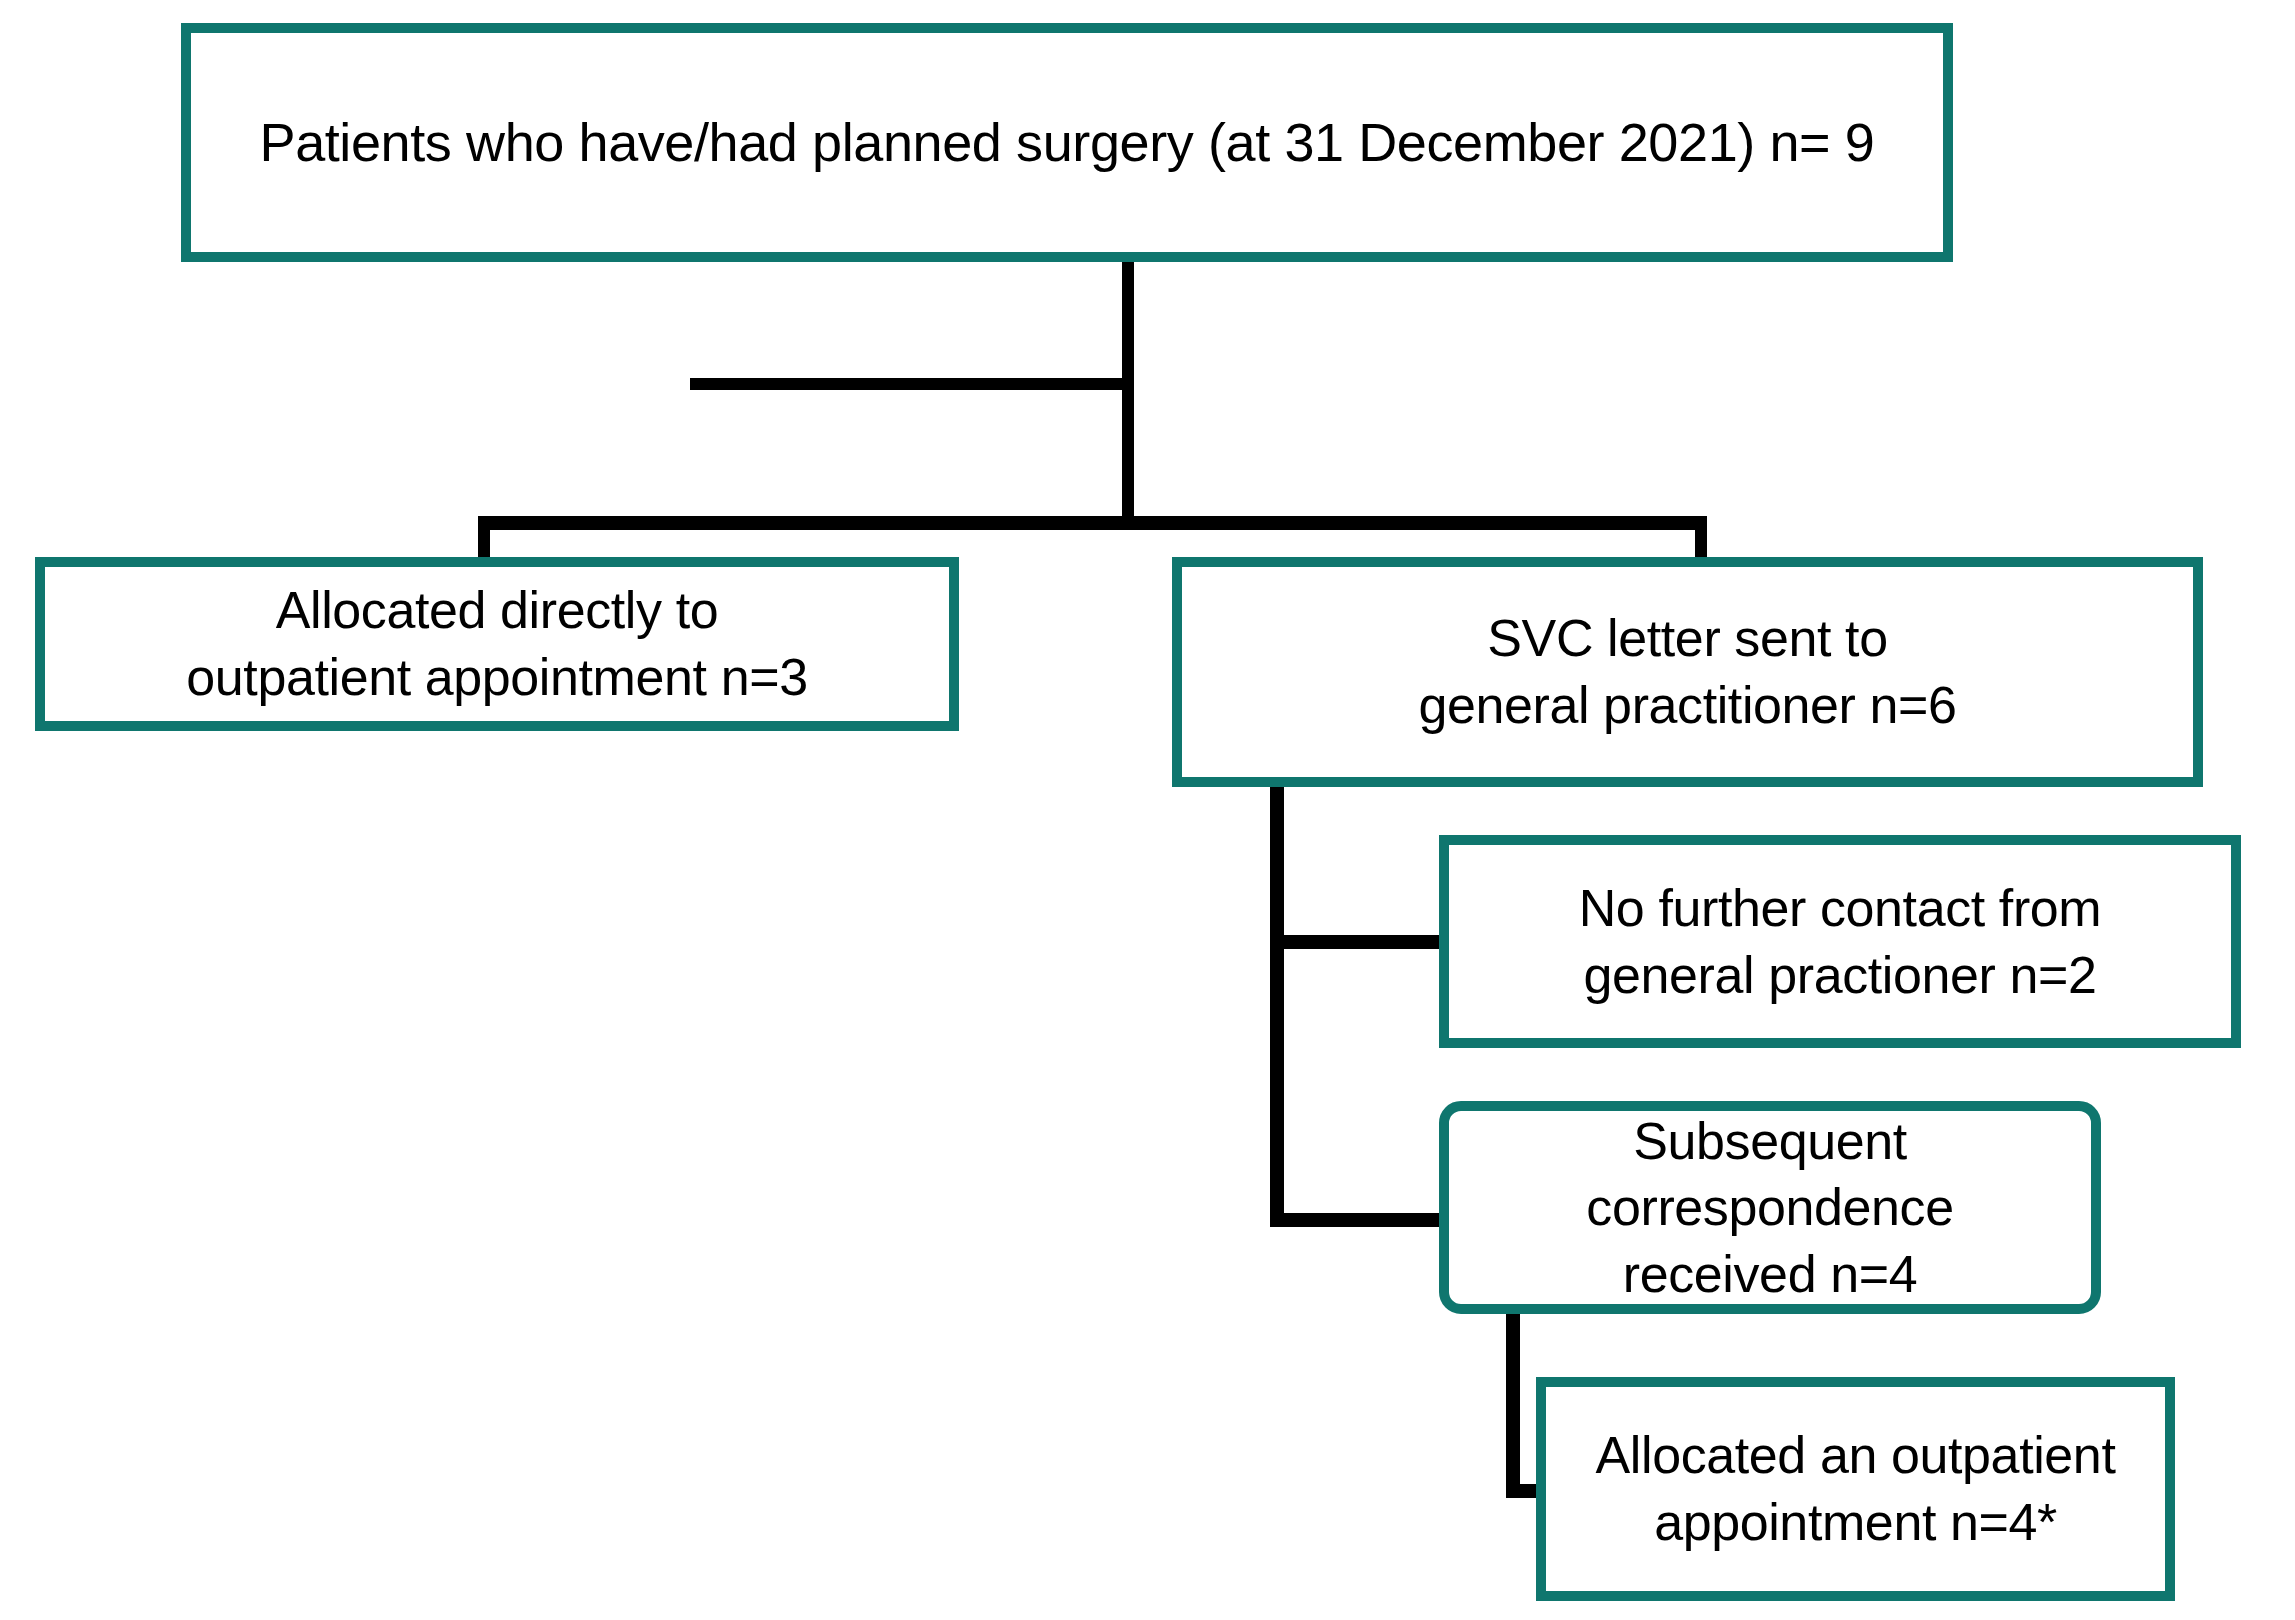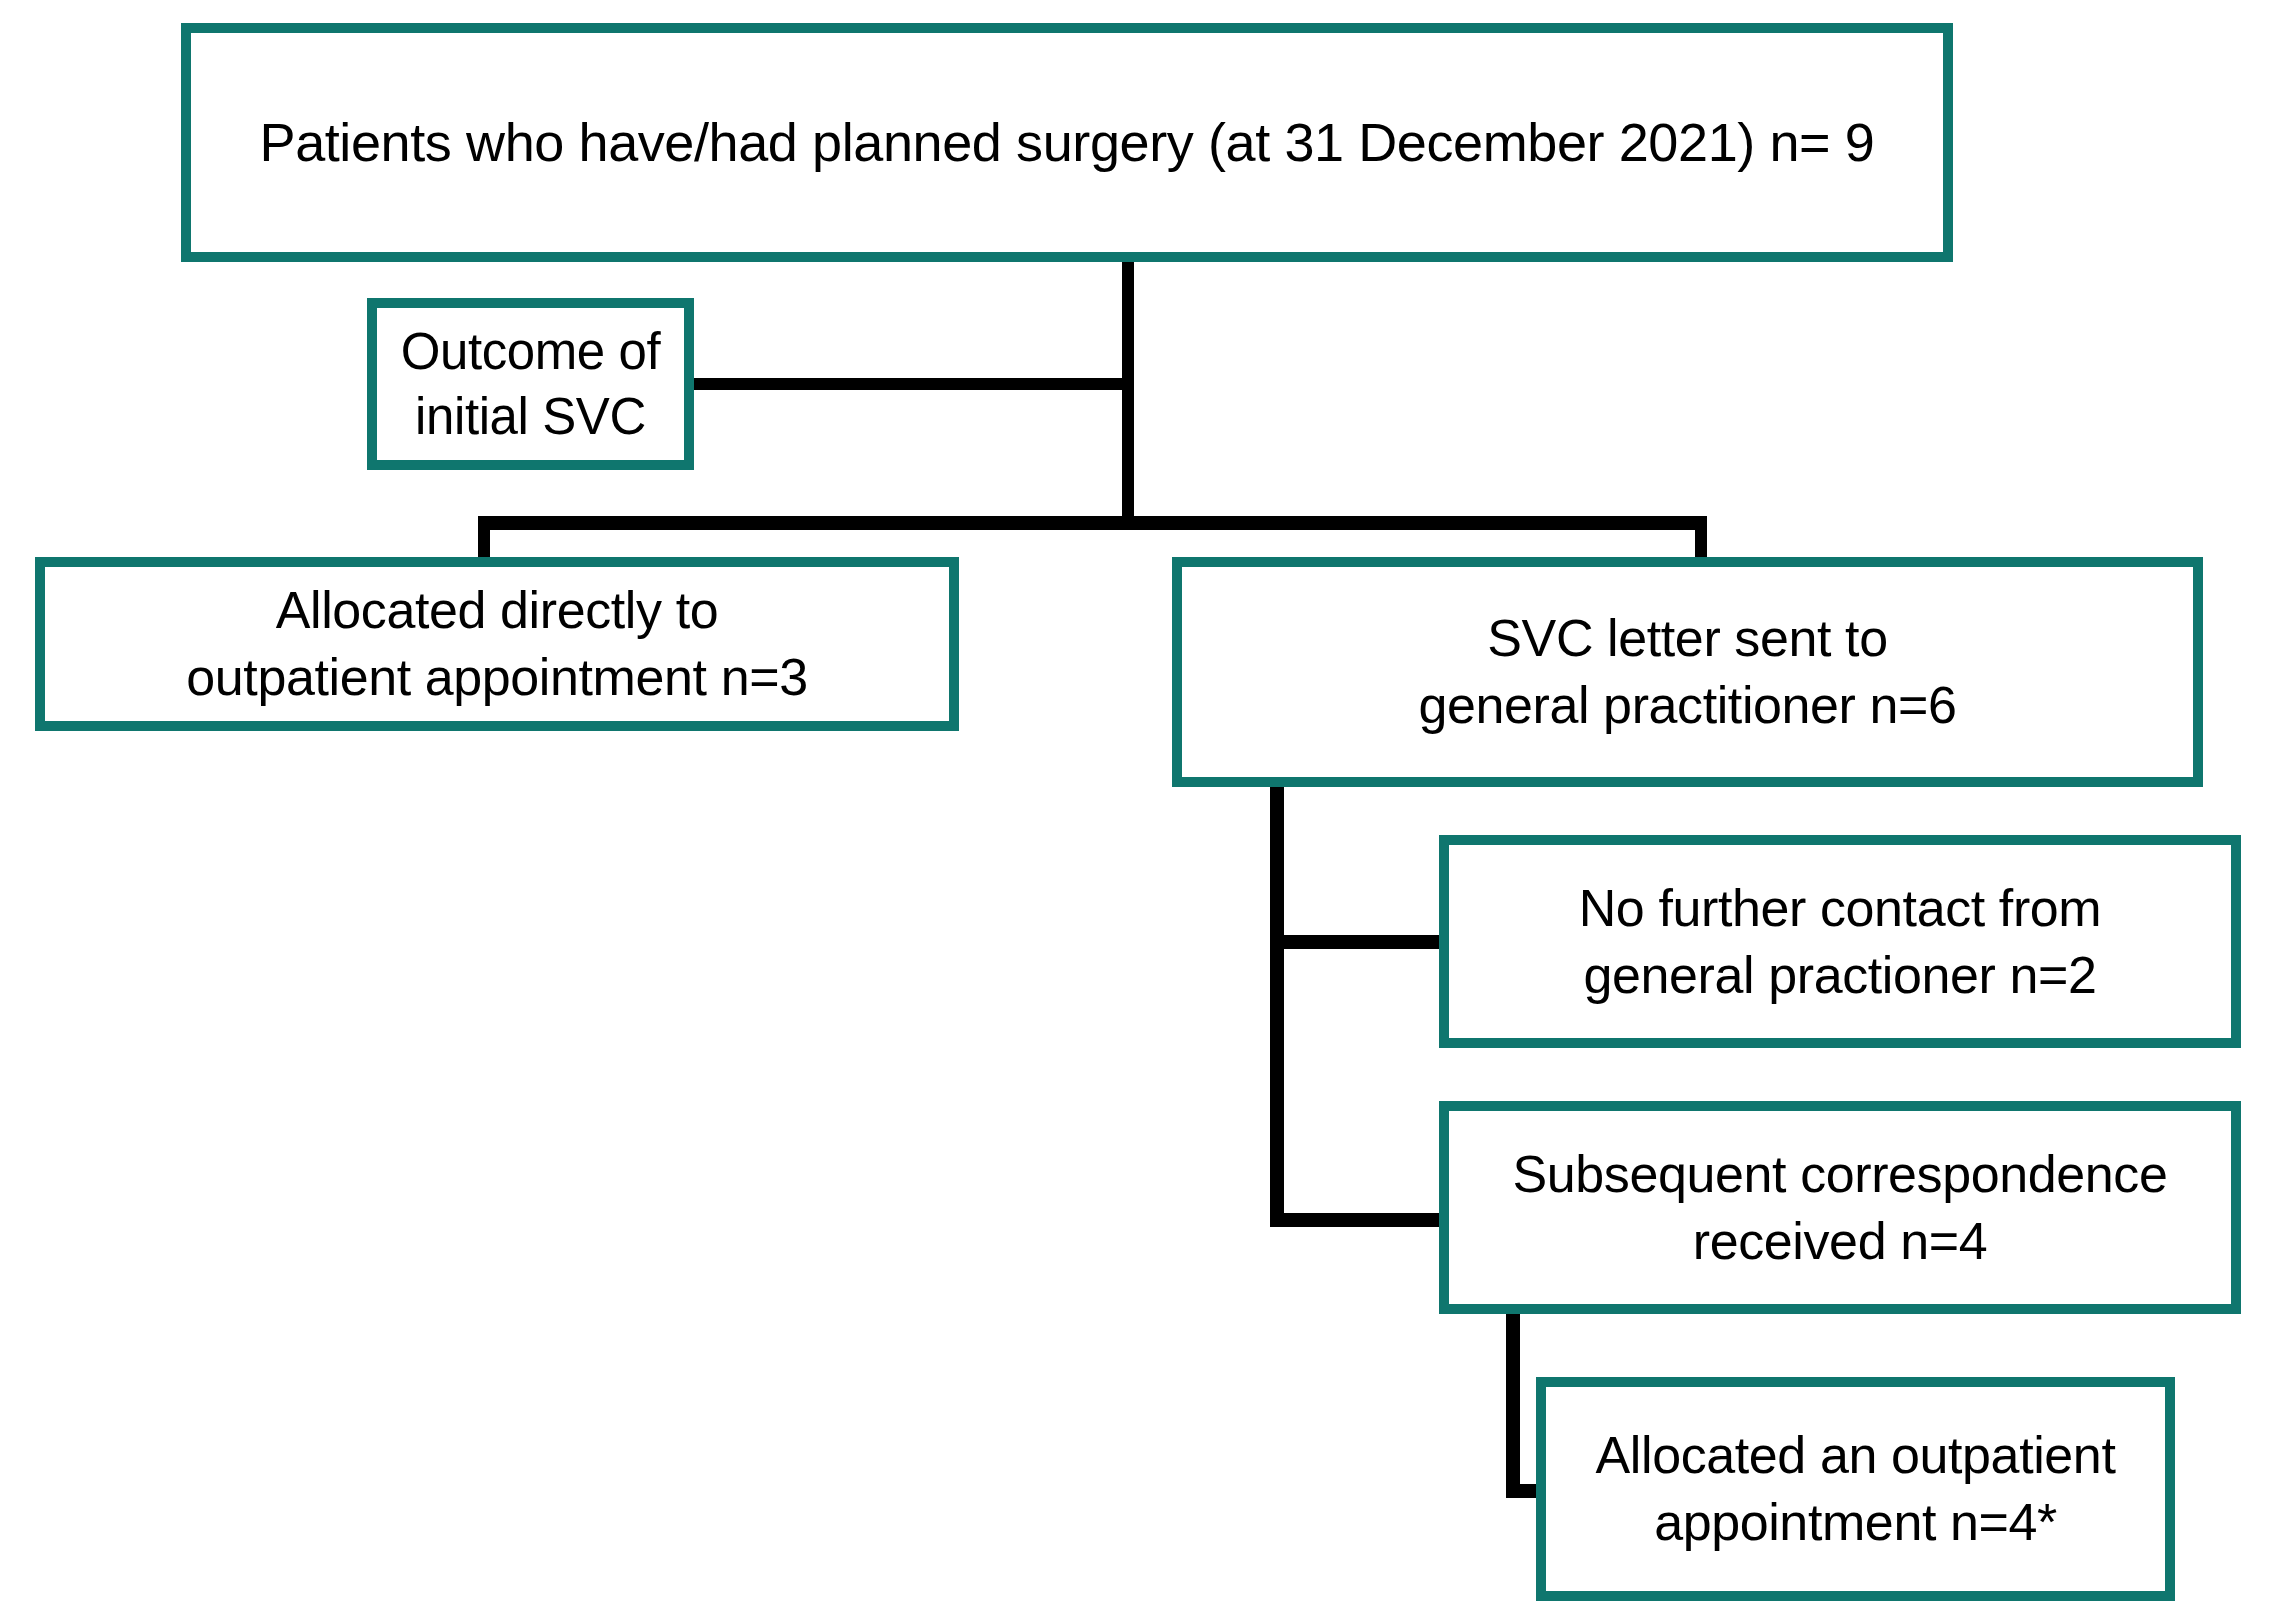--- a/index.html
+++ b/index.html
@@ -41,21 +41,21 @@
   
   #node-root        { left: 181px;  top: 23px;   width: 1772px; height: 239px; }
   #node-root .label { font-size: 54px; }
 
   #node-outcome     { left: 367px;  top: 298px;  width: 327px;  height: 172px; }
   #node-outcome .label { font-size: 51px; }
 
   #node-direct      { left: 35px;   top: 557px;  width: 924px; height: 174px; }
   #node-letter      { left: 1172px; top: 557px;  width: 1031px; height: 230px; }
   #node-nocontact   { left: 1439px; top: 835px;  width: 802px;  height: 213px; }
-  #node-subsequent  { left: 1439px; top: 1101px; width: 802px;  height: 213px; }
+  #node-subsequent  { left: 1439px; top: 1101px; width: 662px;  height: 213px; border-radius: 22px; }
   #node-allocated   { left: 1536px; top: 1377px; width: 639px;  height: 224px; }
 
   
   .line {
     position: absolute;
     background: #000000;
     z-index: 1;
   }
   
   #line-trunk      { left: 1122px; top: 257px;  width: 11.8px;  height: 266px; }
@@ -91,23 +91,20 @@
   <div class="line" id="line-spine"></div>
   <div class="line" id="line-arm-1"></div>
   <div class="line" id="line-arm-2"></div>
   <div class="line" id="line-spine-2"></div>
   <div class="line" id="line-arm-3"></div>
 
   <div class="node" id="node-root">
     <span class="label">Patients who have/had planned surgery (at 31 December 2021) n= 9</span>
   </div>
 
-  <div class="node" id="node-outcome">
-    <span class="label">Outcome of initial SVC</span>
-  </div>
 
   <div class="node" id="node-direct">
     <span class="label">Allocated directly to
 outpatient appointment n=3</span>
   </div>
 
   <div class="node" id="node-letter">
     <span class="label">SVC letter sent to
 general practitioner n=6</span>
   </div>

